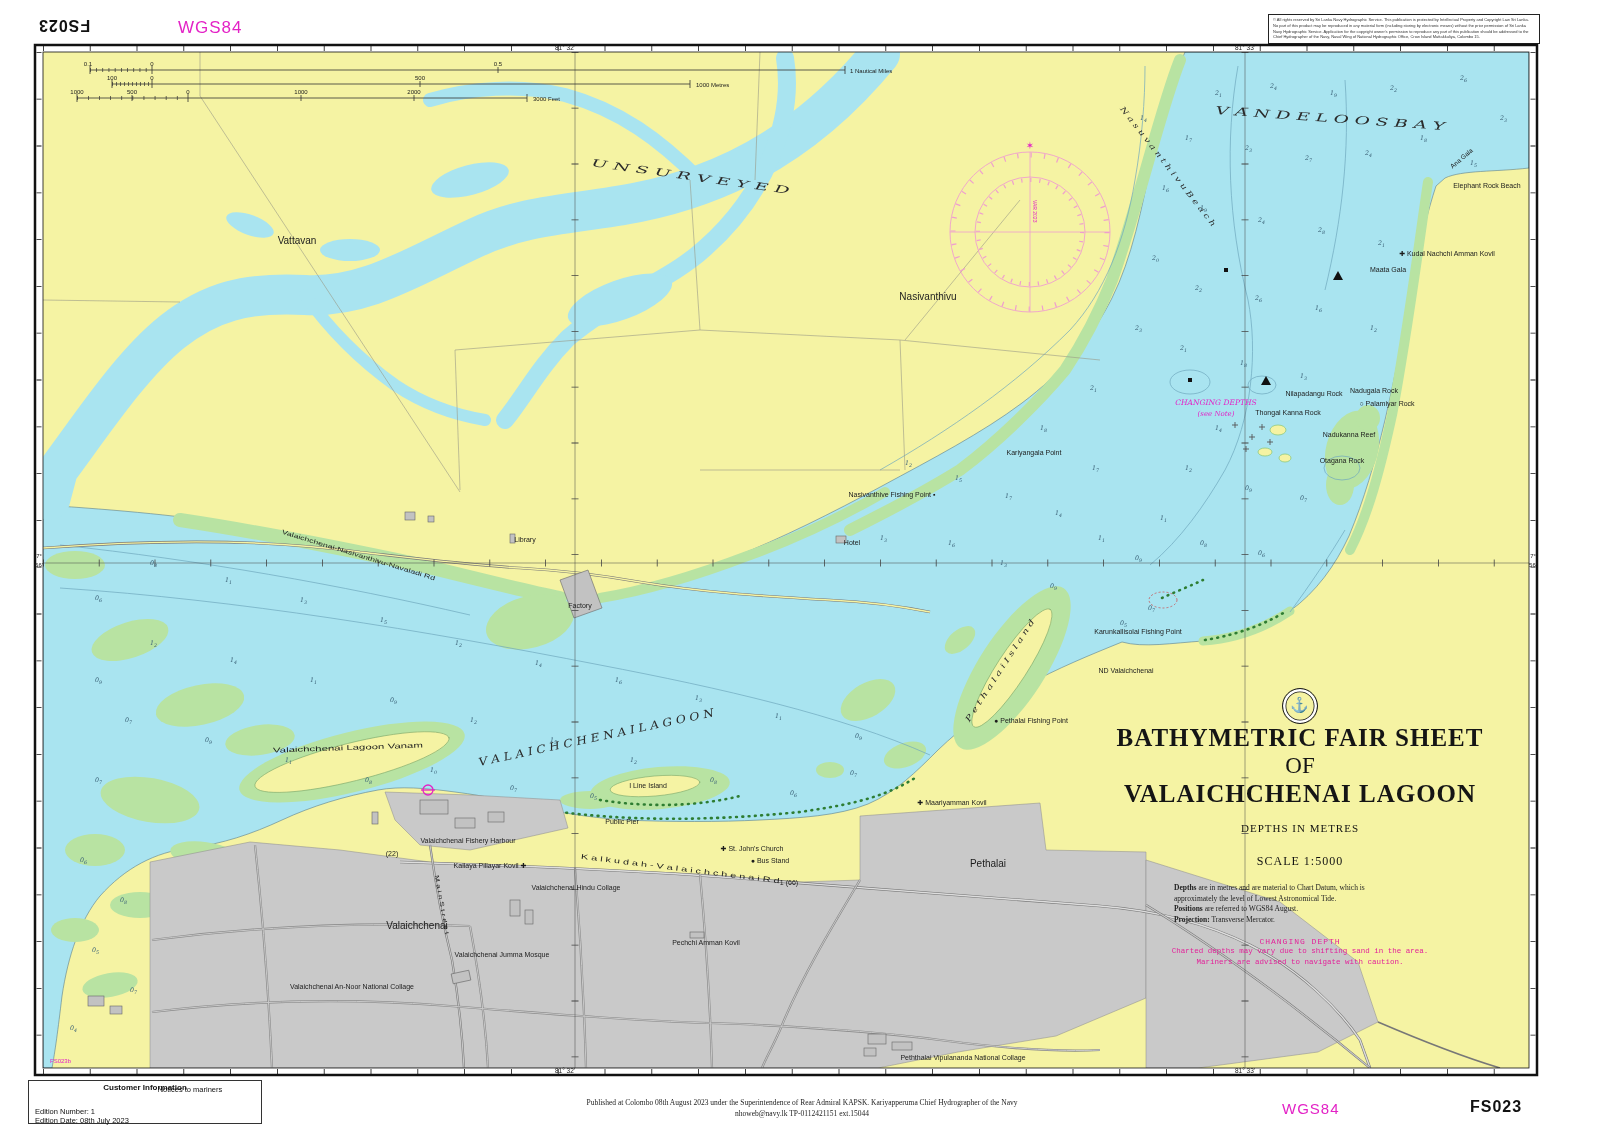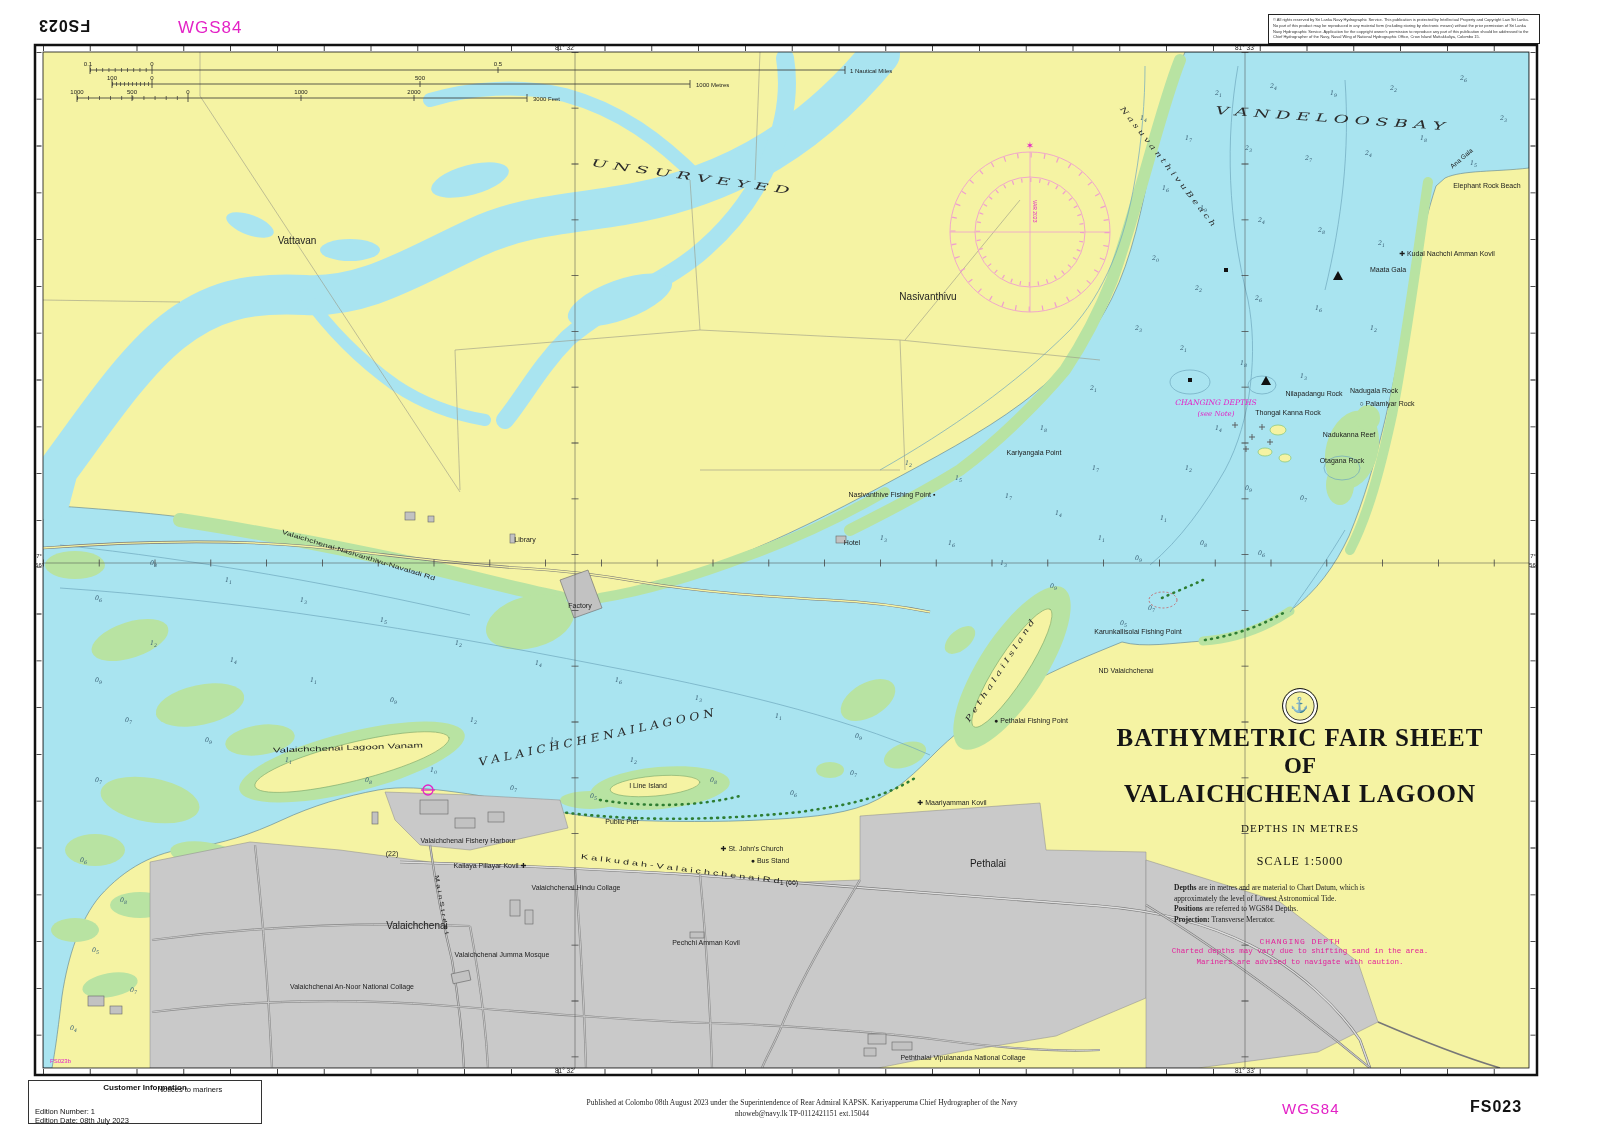--- a/index.html
+++ b/index.html
@@ -22,21 +22,21 @@
      font-size:7.5px;padding:2px 6px;box-sizing:border-box;background:#fff;}
   .customer-box .cb-title{text-align:center;font-size:8px;margin-bottom:15px;font-weight:bold;}
   .notices{position:absolute;left:120px;top:1085px;width:140px;font-size:7.5px;text-align:center;}
   .pub-block{position:absolute;left:502px;top:1098px;width:600px;text-align:center;
      font-family:"Liberation Serif",serif;font-size:7.5px;line-height:1.4;color:#222;}
   .title-block{position:absolute;left:1115px;top:688px;width:370px;text-align:center;pointer-events:none;}
   .tb-emblem{font-size:15px;line-height:1;height:36px;}
   .tb-emblem .em-circle{display:inline-block;width:34px;height:34px;border:1.6px solid #1a1a1a;border-radius:50%;
      box-shadow:inset 0 0 0 2.5px #fff, inset 0 0 0 3.3px #1a1a1a;line-height:32px;}
   .tb-line1,.tb-line3{font-family:"Liberation Serif",serif;font-weight:bold;font-size:25px;letter-spacing:1px;color:#151515;}
-  .tb-line2{font-family:"Liberation Serif",serif;font-weight:bold;font-size:23px;margin:1px 0;color:#151515;}
+  .tb-line2{font-family:"Liberation Serif",serif;font-weight:normal;font-size:23px;margin:1px 0;color:#151515;}
   .tb-depths{font-family:"Liberation Serif",serif;font-size:11px;letter-spacing:1px;margin-top:14px;}
   .tb-scale{font-family:"Liberation Serif",serif;font-size:12px;letter-spacing:1px;margin-top:20px;}
   .tb-notes{width:252px;margin:14px auto 0;text-align:left;font-family:"Liberation Serif",serif;
      font-size:7.5px;line-height:1.4;color:#222;}
   .tb-notes b{font-weight:bold;}
   .tb-warning{margin-top:12px;font-family:Liberation Mono, monospace;}
   .tb-warning-title{font-size:8px;letter-spacing:1px;color:#e3229a;}
   .tb-warning-line{font-size:7.5px;color:#e3229a;line-height:1.45;}
 </style>
 </head>
@@ -476,21 +476,21 @@
       <span class="em-circle">⚓</span>
     </div>
     <div class="tb-line1">BATHYMETRIC FAIR SHEET</div>
     <div class="tb-line2">OF</div>
     <div class="tb-line3">VALAICHCHENAI LAGOON</div>
     <div class="tb-depths">DEPTHS IN METRES</div>
     <div class="tb-scale">SCALE 1:5000</div>
     <div class="tb-notes">
       <div><b>Depths</b><span> are in metres and are material to Chart Datum, which is</span></div>
       <div><b></b><span>approximately the level of Lowest Astronomical Tide.</span></div>
-      <div><b>Positions</b><span> are referred to WGS84 Depths.</span></div>
+      <div><b>Positions</b><span> are referred to WGS84 August.</span></div>
       <div><b>Projection:</b><span> Transverse Mercator.</span></div>
     </div>
     <div class="tb-warning">
       <div class="tb-warning-title">CHANGING DEPTH</div>
       <div class="tb-warning-line">Charted depths may vary due to shifting sand in the area.</div>
       <div class="tb-warning-line">Mariners are advised to navigate with caution.</div>
     </div>
   </div>
 
   <div class="customer-box">

